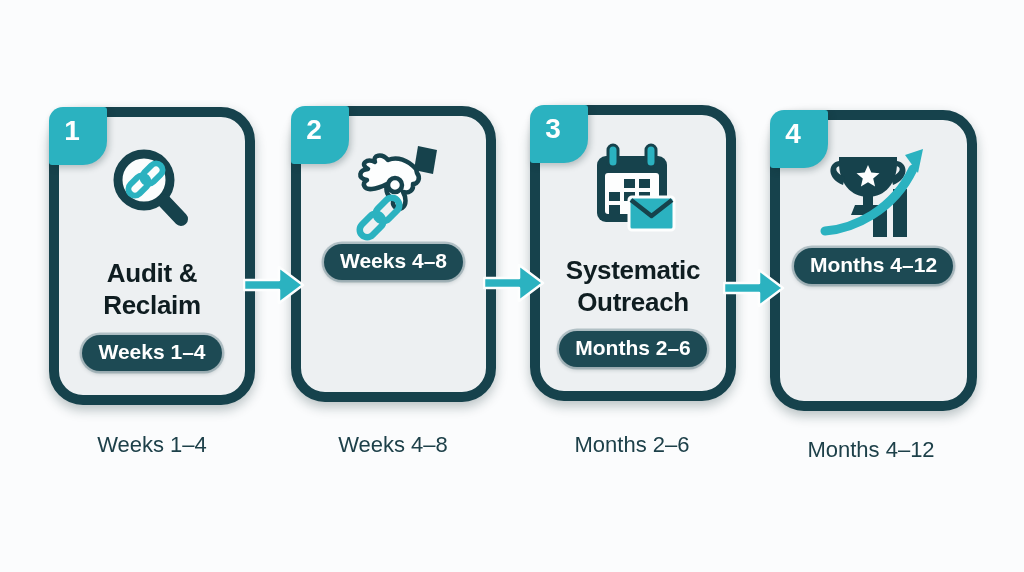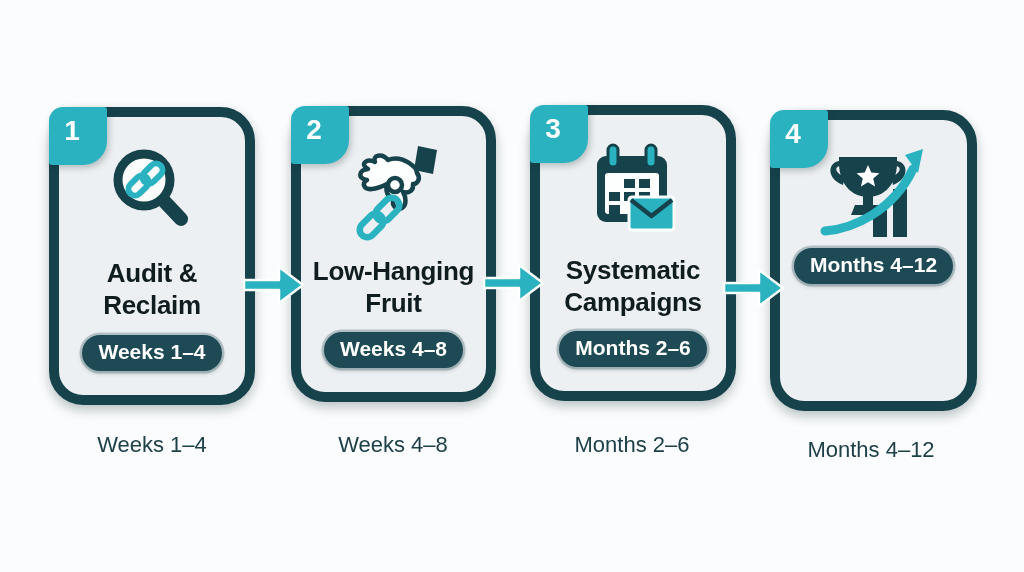--- a/index.html
+++ b/index.html
@@ -105,22 +105,20 @@
       <svg viewBox="0 0 100 100" width="100" height="100">
         <polygon points="74,5 93,9 89,33 70,29" fill="#16424c"></polygon>
         <path d="M72,28 C64,19 53,15 44,19 C38,12 28,14 31,21 C23,17 15,23 24,28 C15,29 13,37 23,39 C17,42 20,49 28,48 C34,47.5 39,45 43,43 C41,50 44,57 50,58 C47,64 52,70 58,67 C63,64 62,56 59,51 C65,53 70,49 69,43 C74,43 77,37 73,32 Z" fill="#fdfefe" stroke="#16424c" stroke-width="4.5" stroke-linejoin="round"></path>
         <circle cx="51" cy="44" r="7" fill="none" stroke="#16424c" stroke-width="4.5"></circle>
         <g fill="none" stroke="#2bb2c0" stroke-width="6.5">
           <rect x="30" y="61" width="27" height="15" rx="7.5" transform="rotate(-45 43.5 68.5)"></rect>
           <rect x="14" y="77" width="27" height="15" rx="7.5" transform="rotate(-45 27.5 84.5)"></rect>
         </g>
       </svg>
     </div>
-    <div class="title">Low-Hanging
-Fruit</div>
     <div class="pill">Weeks 4–8</div>
   </div>
 
   <div class="step-card card-3">
     <div class="badge">3</div>
     <div class="icon-wrap">
       <svg viewBox="0 0 100 100" width="100" height="100">
         <rect x="14" y="16" width="70" height="66" rx="9" fill="#16424c"></rect>
         <rect x="25" y="5" width="10" height="22" rx="5" fill="#2bb2c0" stroke="#16424c" stroke-width="3"></rect>
         <rect x="63" y="5" width="10" height="22" rx="5" fill="#2bb2c0" stroke="#16424c" stroke-width="3"></rect>
@@ -131,21 +129,21 @@
           <rect x="26" y="52" width="11" height="9"></rect>
           <rect x="41" y="52" width="11" height="9"></rect>
           <rect x="56" y="52" width="11" height="9"></rect>
           <rect x="26" y="65" width="11" height="9"></rect>
         </g>
         <rect x="46" y="57" width="45" height="33" rx="3" fill="#2bb2c0" stroke="#fdfefe" stroke-width="3"></rect>
         <path d="M48,60 L68.5,76 L89,60" fill="none" stroke="#16424c" stroke-width="4.5" stroke-linejoin="round"></path>
       </svg>
     </div>
     <div class="title">Systematic
-Campaigns</div>
+Outreach</div>
     <div class="pill">Months 2–6</div>
   </div>
 
   <div class="step-card card-4">
     <div class="badge">4</div>
     <div class="icon-wrap">
       <svg viewBox="0 0 110 100" width="110" height="100">
         <rect x="54" y="60" width="14" height="32" fill="#16424c"></rect>
         <rect x="74" y="44" width="14" height="48" fill="#16424c"></rect>
         <g fill="#16424c">

